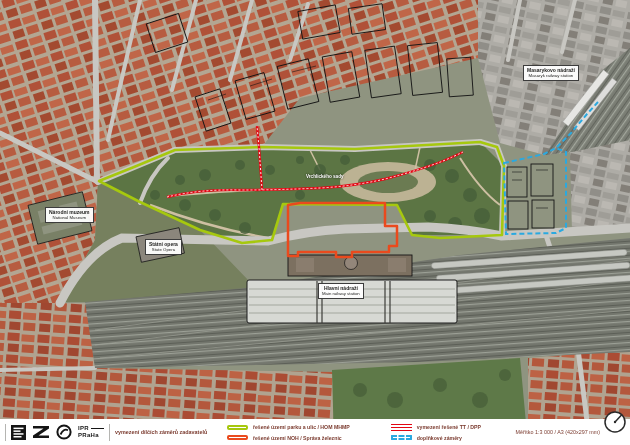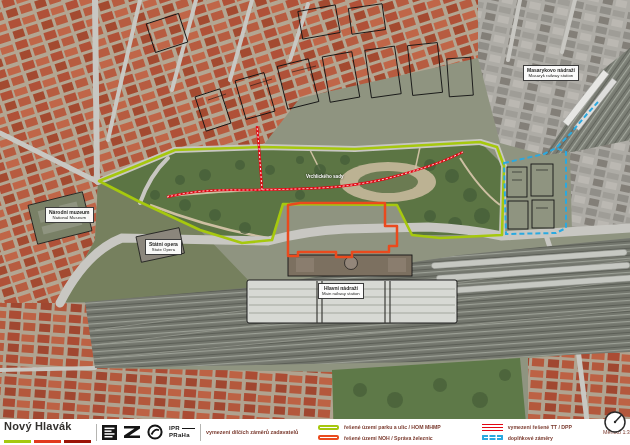--- a/index.html
+++ b/index.html
@@ -257,28 +257,20 @@
       <div class="l1">Hlavní nádraží</div>
       <div class="l2">Main railway station</div>
     </div>
     <div class="maplabel" style="left:523px;top:65px;">
       <div class="l1">Masarykovo nádraží</div>
       <div class="l2">Masaryk railway station</div>
     </div>
   </div>
 
   <div class="footer">
-    <div class="brand">
-      <div class="brand-title">Nový Hlavák</div>
-      <div class="brand-bars">
-        <span class="b1"></span>
-        <span class="b2"></span>
-        <span class="b3"></span>
-      </div>
-    </div>
     <div class="vdiv"></div>
     <div class="logos">
       <svg width="15" height="15" viewBox="0 0 15 15">
         <rect width="15" height="15" fill="#151515"></rect>
         <rect x="2.5" y="2.6" width="10" height="1.5" fill="#fff"></rect>
         <rect x="2.5" y="5.4" width="7" height="1.5" fill="#fff"></rect>
         <rect x="2.5" y="8.2" width="10" height="1.5" fill="#fff"></rect>
         <rect x="2.5" y="11" width="8" height="1.5" fill="#fff"></rect>
       </svg>
       <svg width="18" height="14" viewBox="0 0 18 14">

